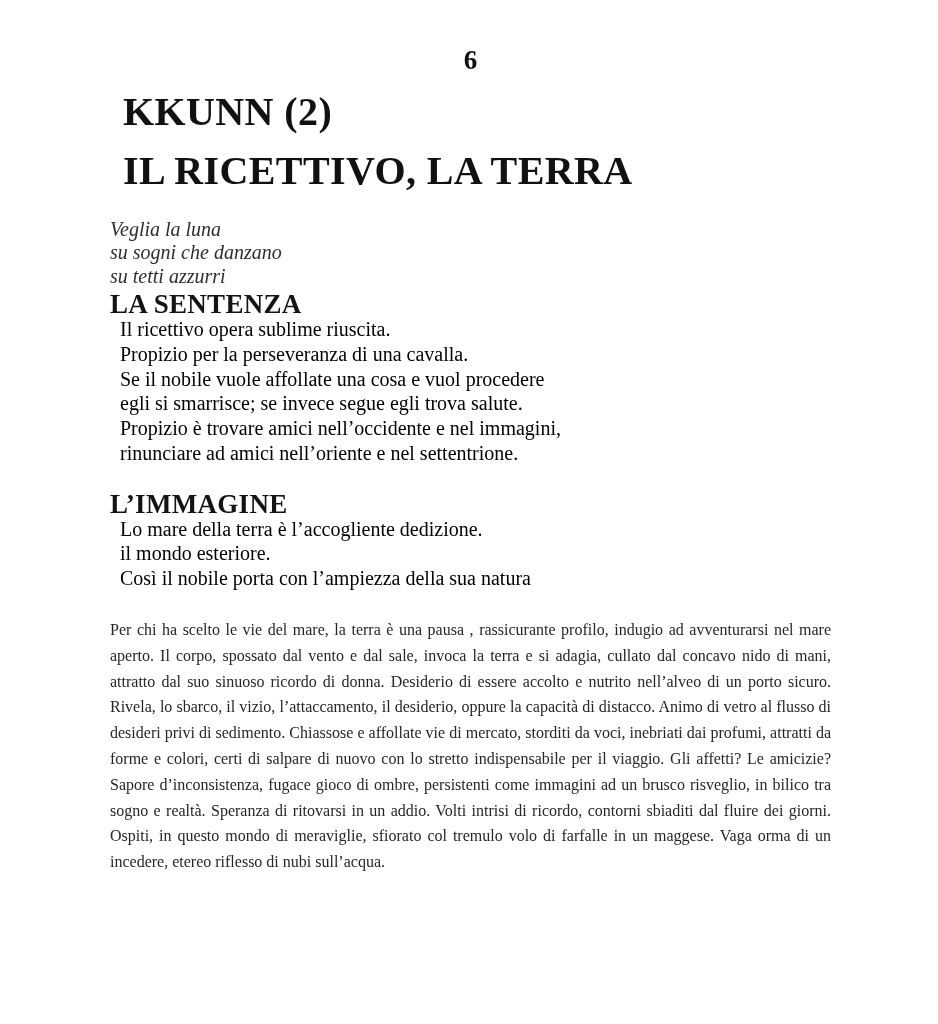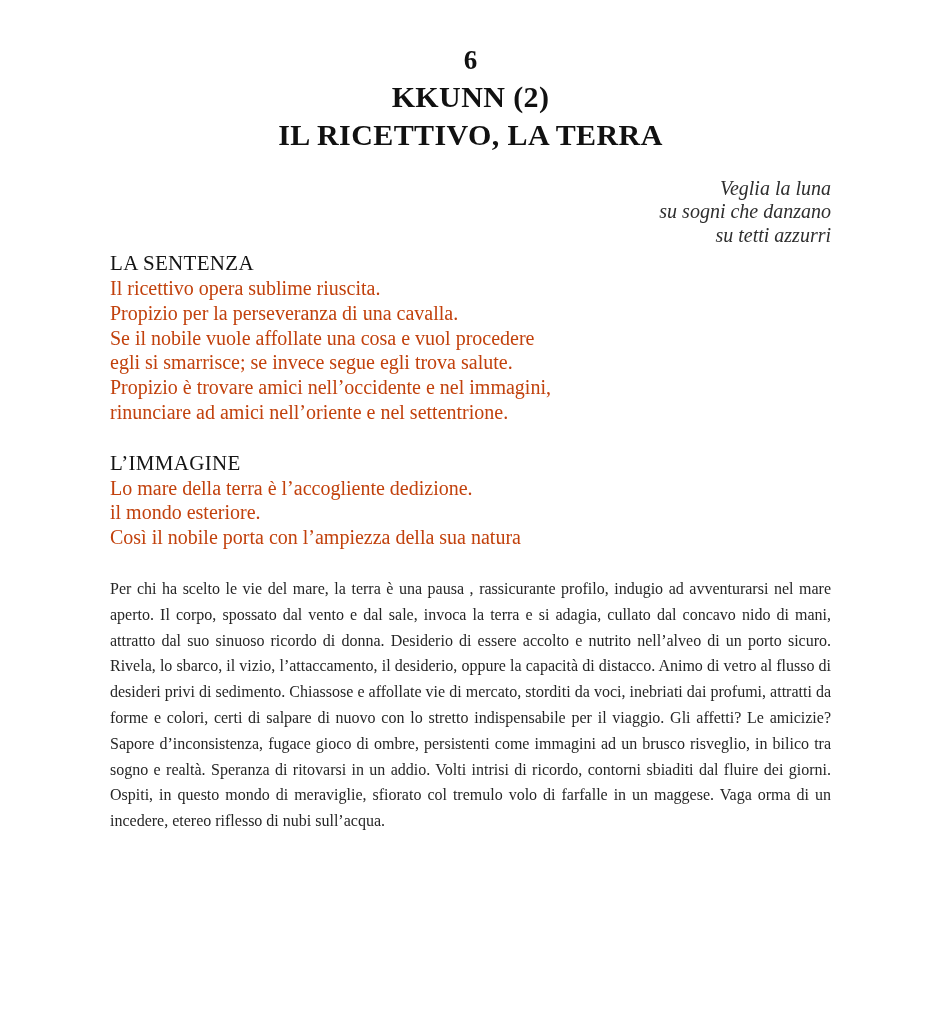--- a/index.html
+++ b/index.html
@@ -20,51 +20,52 @@
     padding: 46px 107px 0 110px; 
   }
   .chapter-number {
     text-align: center;
     font-size: 27px;
     font-weight: bold;
     line-height: 1.1;
     color: #111;
   }
   .title-line {
-    text-align: center;
-    font-size: 30px;
+    text-align: left;
+    font-size: 40px;
     font-weight: bold;
     line-height: 1.15;
     letter-spacing: 0.4px;
     color: #111;
-    margin: 4px;
+    margin: 13px;
   }
   .epigraph {
     margin-top: 24px;
-    text-align: right;
+    text-align: left;
     font-style: italic;
     font-size: 20px;
     line-height: 23.5px;
     color: #2e2e2e;
   }
   .section {
     margin-top: 26px;
   }
   .section-heading {
-    font-size: 21px;
-    font-weight: normal;
+    font-size: 27px;
+    font-weight: bold;
     line-height: 24.8px;
     letter-spacing: 0.3px;
     margin: 0;
     color: #141414;
   }
   .verse-line {
     font-size: 20px;
     line-height: 24.8px;
-    color: #c2410c;
+    color: #000000;
+    margin-left: 10px;
   }
   .commentary {
     margin: 26px 0 0 0;
     text-align: justify;
     font-size: 16px;
     line-height: 25.8px;
     color: #262626;
   }
 </style>
 </head>

